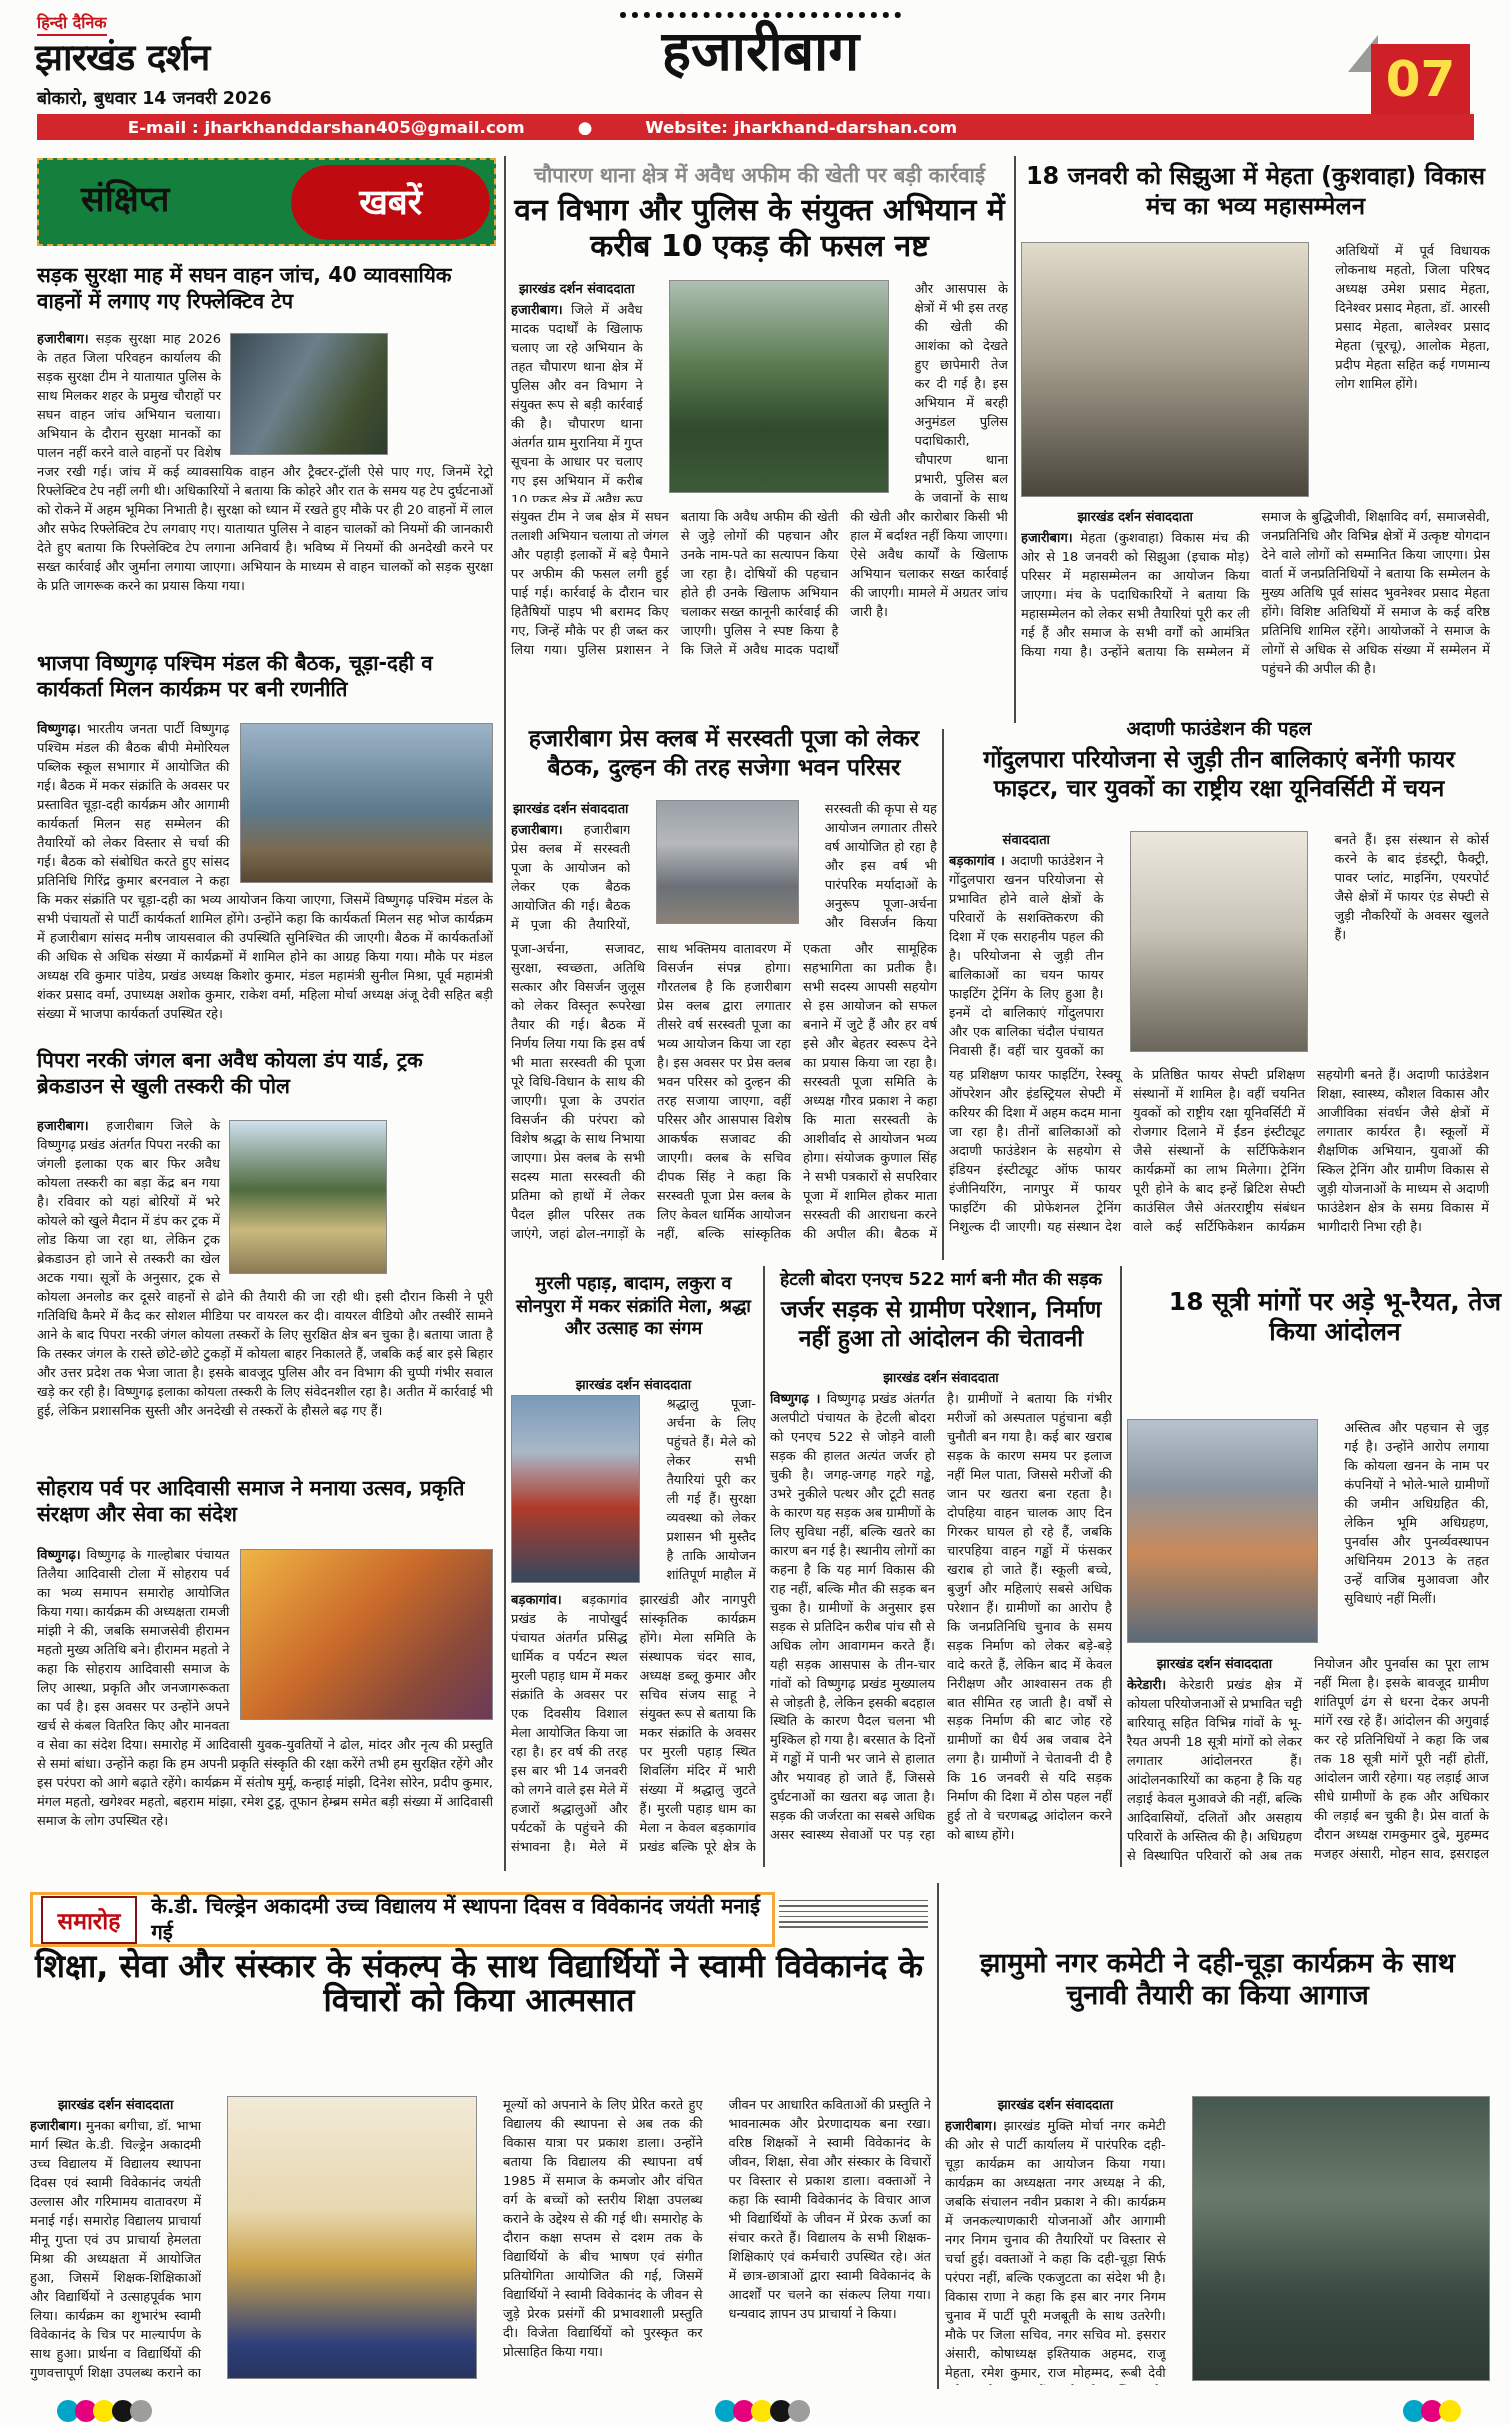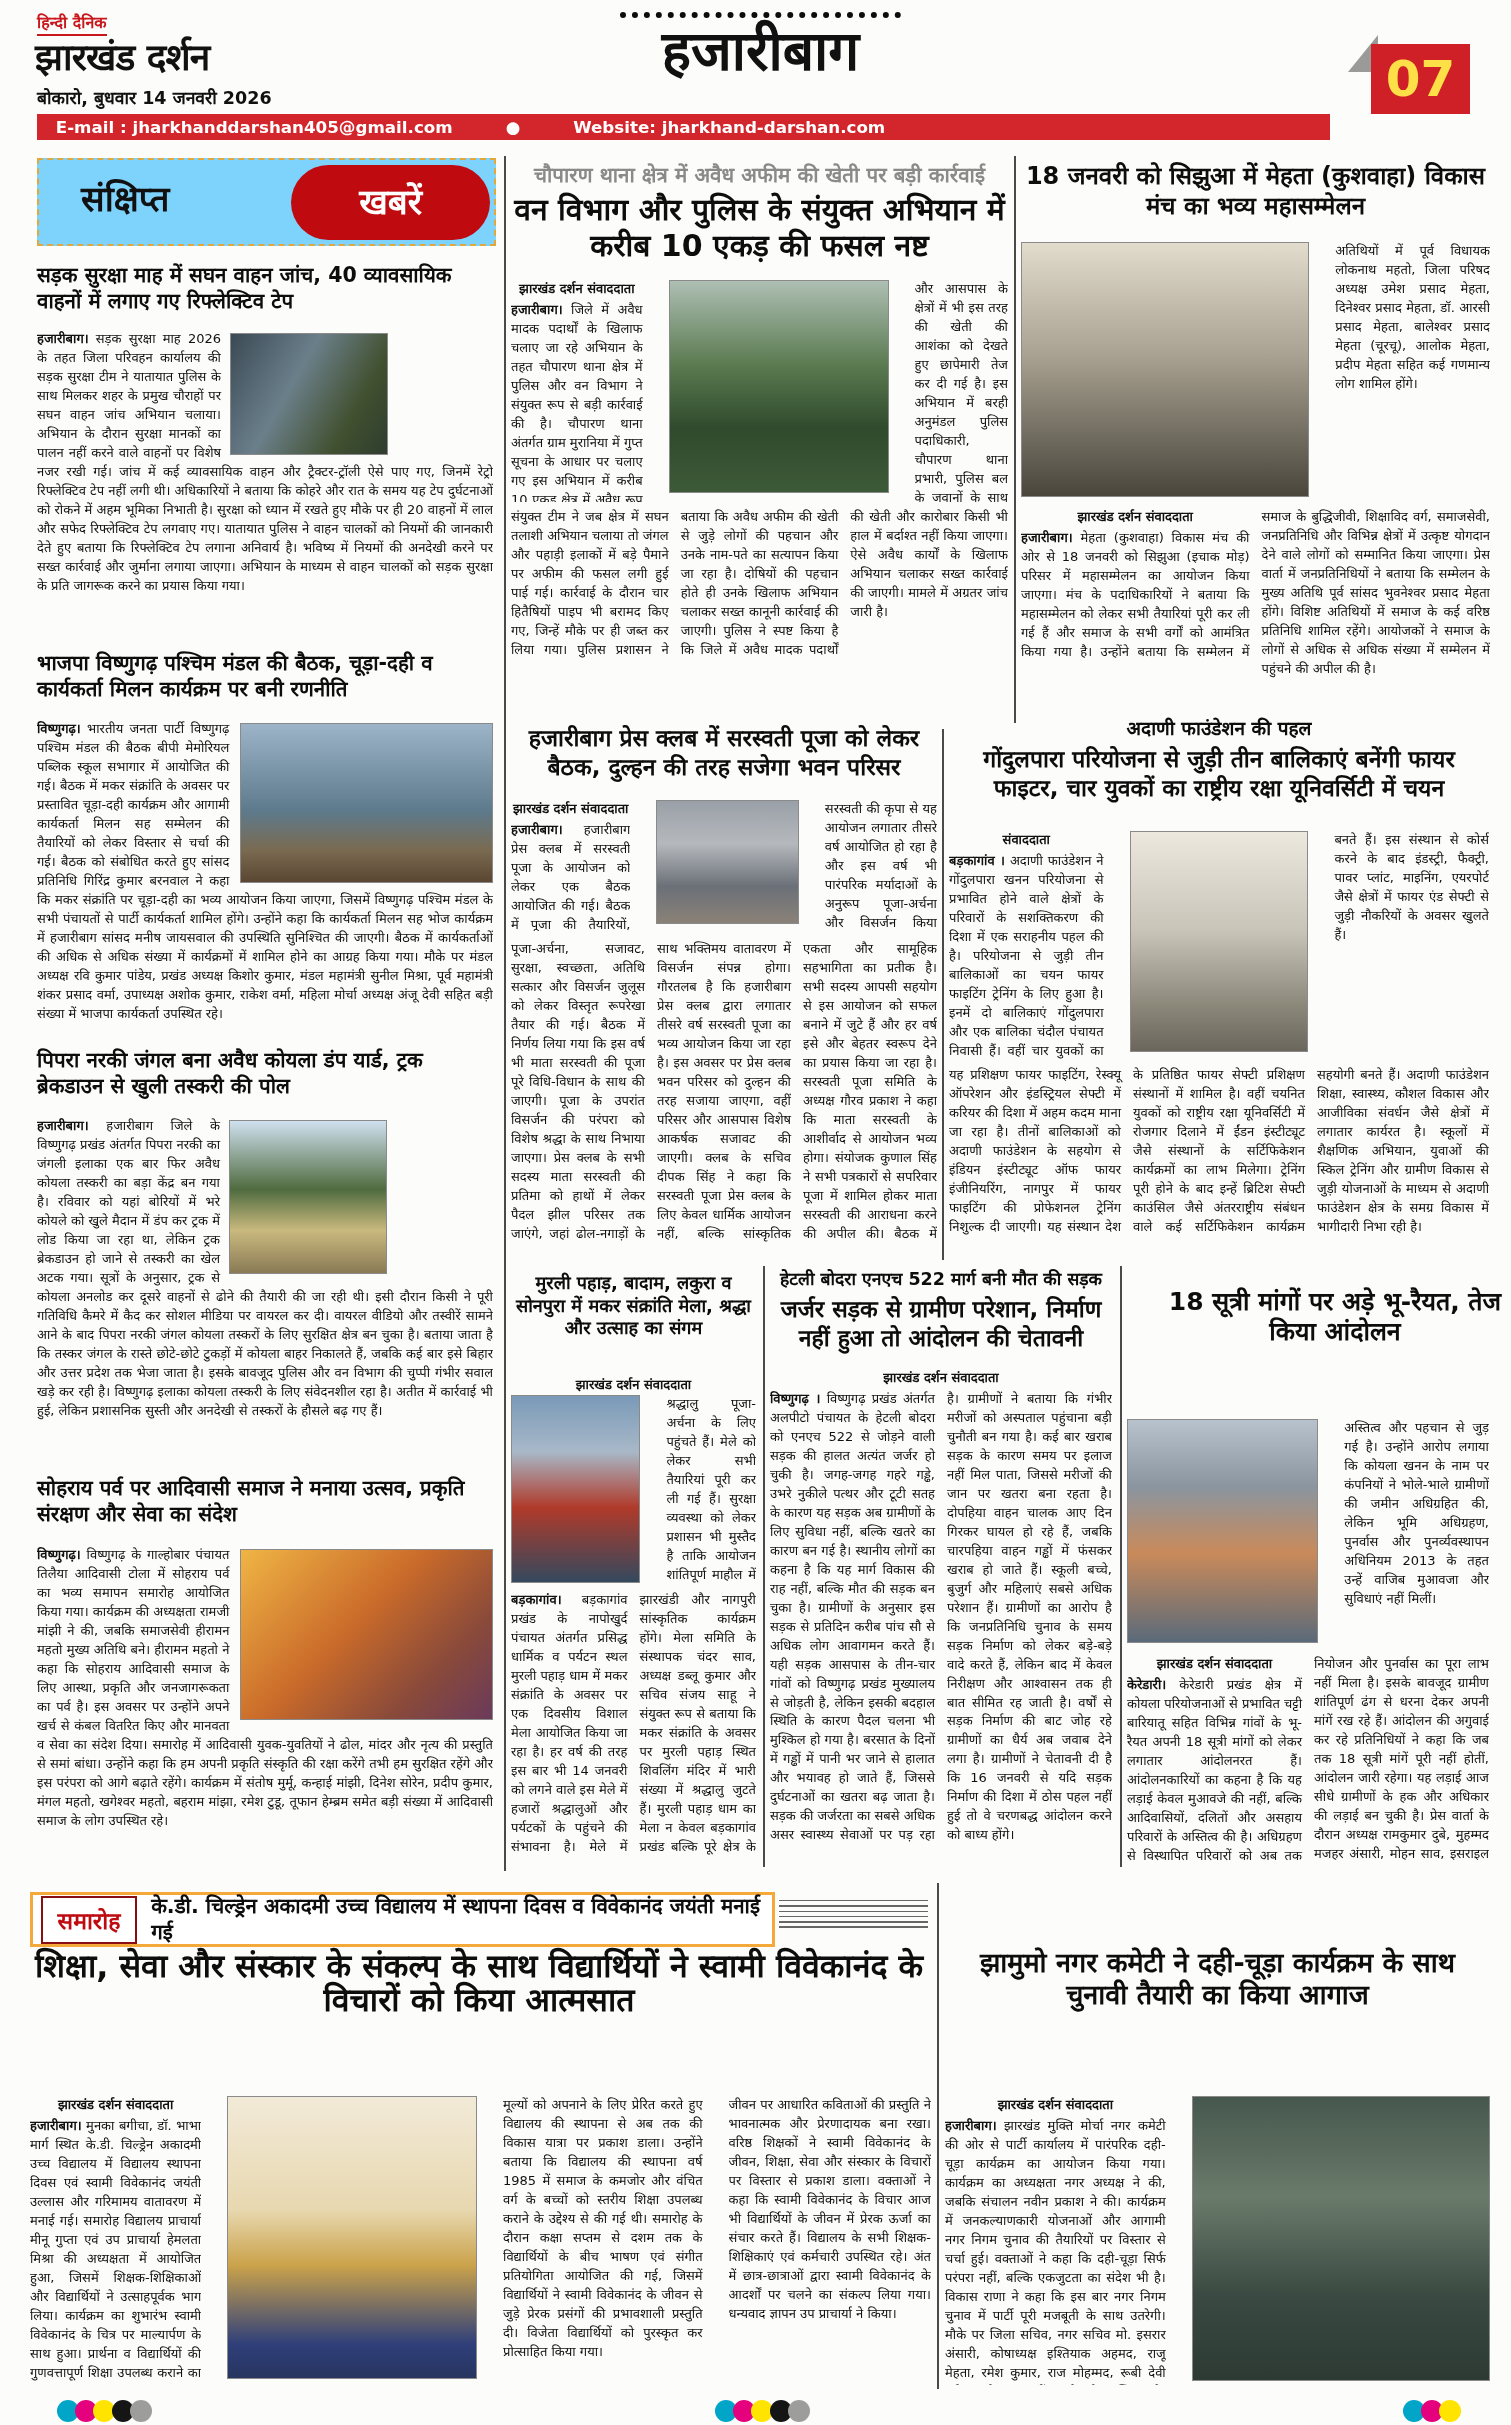--- a/index.html
+++ b/index.html
@@ -19,40 +19,40 @@
   .flex{display:flex;gap:26px}
   .dl{font-weight:bold}
   
   .tagline{color:#c8171d;font-weight:bold;font-size:16px;border-bottom:2.3px solid #c8171d;padding-bottom:1.5px}
   .paper{font-size:37px;font-weight:900;letter-spacing:-0.8px}
   .dateline{font-size:17.5px;font-weight:bold}
   .edition{font-size:55px;font-weight:900;border-top:6px dotted #0d0d0d;padding-top:3px;line-height:1.1}
   .pnum{background:#cf2027;color:#fde047;font-size:50px;font-weight:900;text-align:center;line-height:70px}
   .contact{background:#d3262c;color:#fff;font-weight:bold;font-size:16.7px;display:flex;align-items:center;justify-content:center;gap:53px}
   
-  .banner{background:#7dd3fc;border:2.3px dashed #e2a83c;position:relative}
+  .banner{background:#15803d;border:2.3px dashed #e2a83c;position:relative}
   .banner .lt{position:absolute;left:42px;top:13.7px;font-size:35px;font-weight:900}
   .pill{position:absolute;right:3.8px;top:4.6px;width:199px;height:75px;background:#bf0a10;border-radius:42px;
         color:#fff;font-size:35px;font-weight:900;text-align:center;line-height:75px}
   
   .sambox{border:3px solid #f5a93b;background:#fff;display:flex;align-items:center;gap:13.7px;padding:3px 7.6px}
   .samlabel{border:2.3px double #8a0d12;color:#bf0a10;font-size:23px;font-weight:900;padding:6px 15px;white-space:nowrap}
   .stripes{background:repeating-linear-gradient(180deg,#666 0 1.5px,transparent 1.5px 5.3px)}
   .dot{display:inline-block;width:22px;height:22px;border-radius:50%;margin-right:-3.8px;vertical-align:top}
 </style>
 </head>
 <body>
 
 <div class="abs tagline" style="left:37px;top:10.6px">हिन्दी दैनिक</div>
 <div class="abs paper" style="left:35px;top:30px">झारखंड दर्शन</div>
 <div class="abs dateline" style="left:37px;top:85px">बोकारो, बुधवार 14 जनवरी 2026</div>
 <div class="abs edition ctr" style="left:620px;top:12px;width:281px">हजारीबाग</div>
 <div class="abs" style="left:1348px;top:35px;width:30px;height:37px;background:#9a9a99;clip-path:polygon(100% 0,0 100%,100% 100%)"></div>
 <div class="abs pnum" style="left:1371px;top:44px;width:99px;height:70px">07</div>
-<div class="abs contact" style="left:37px;top:114px;width:1293px;height:26px;padding-right:426px;box-sizing:border-box">
+<div class="abs contact" style="left:37px;top:114px;width:1437px;height:26px;padding-right:426px;box-sizing:border-box">
   <span>E-mail : jharkhanddarshan405@gmail.com</span>
   <span>●</span>
   <span>Website: jharkhand-darshan.com</span>
 </div>
 
 <div class="vr" style="left:504px;top:156px;height:1715px"></div>
 <div class="vr" style="left:1014px;top:156px;height:567px"></div>
 <div class="vr" style="left:942px;top:729px;height:531px"></div>
 <div class="vr" style="left:763px;top:1266px;height:601px"></div>
 <div class="vr" style="left:1120px;top:1266px;height:601px"></div>

